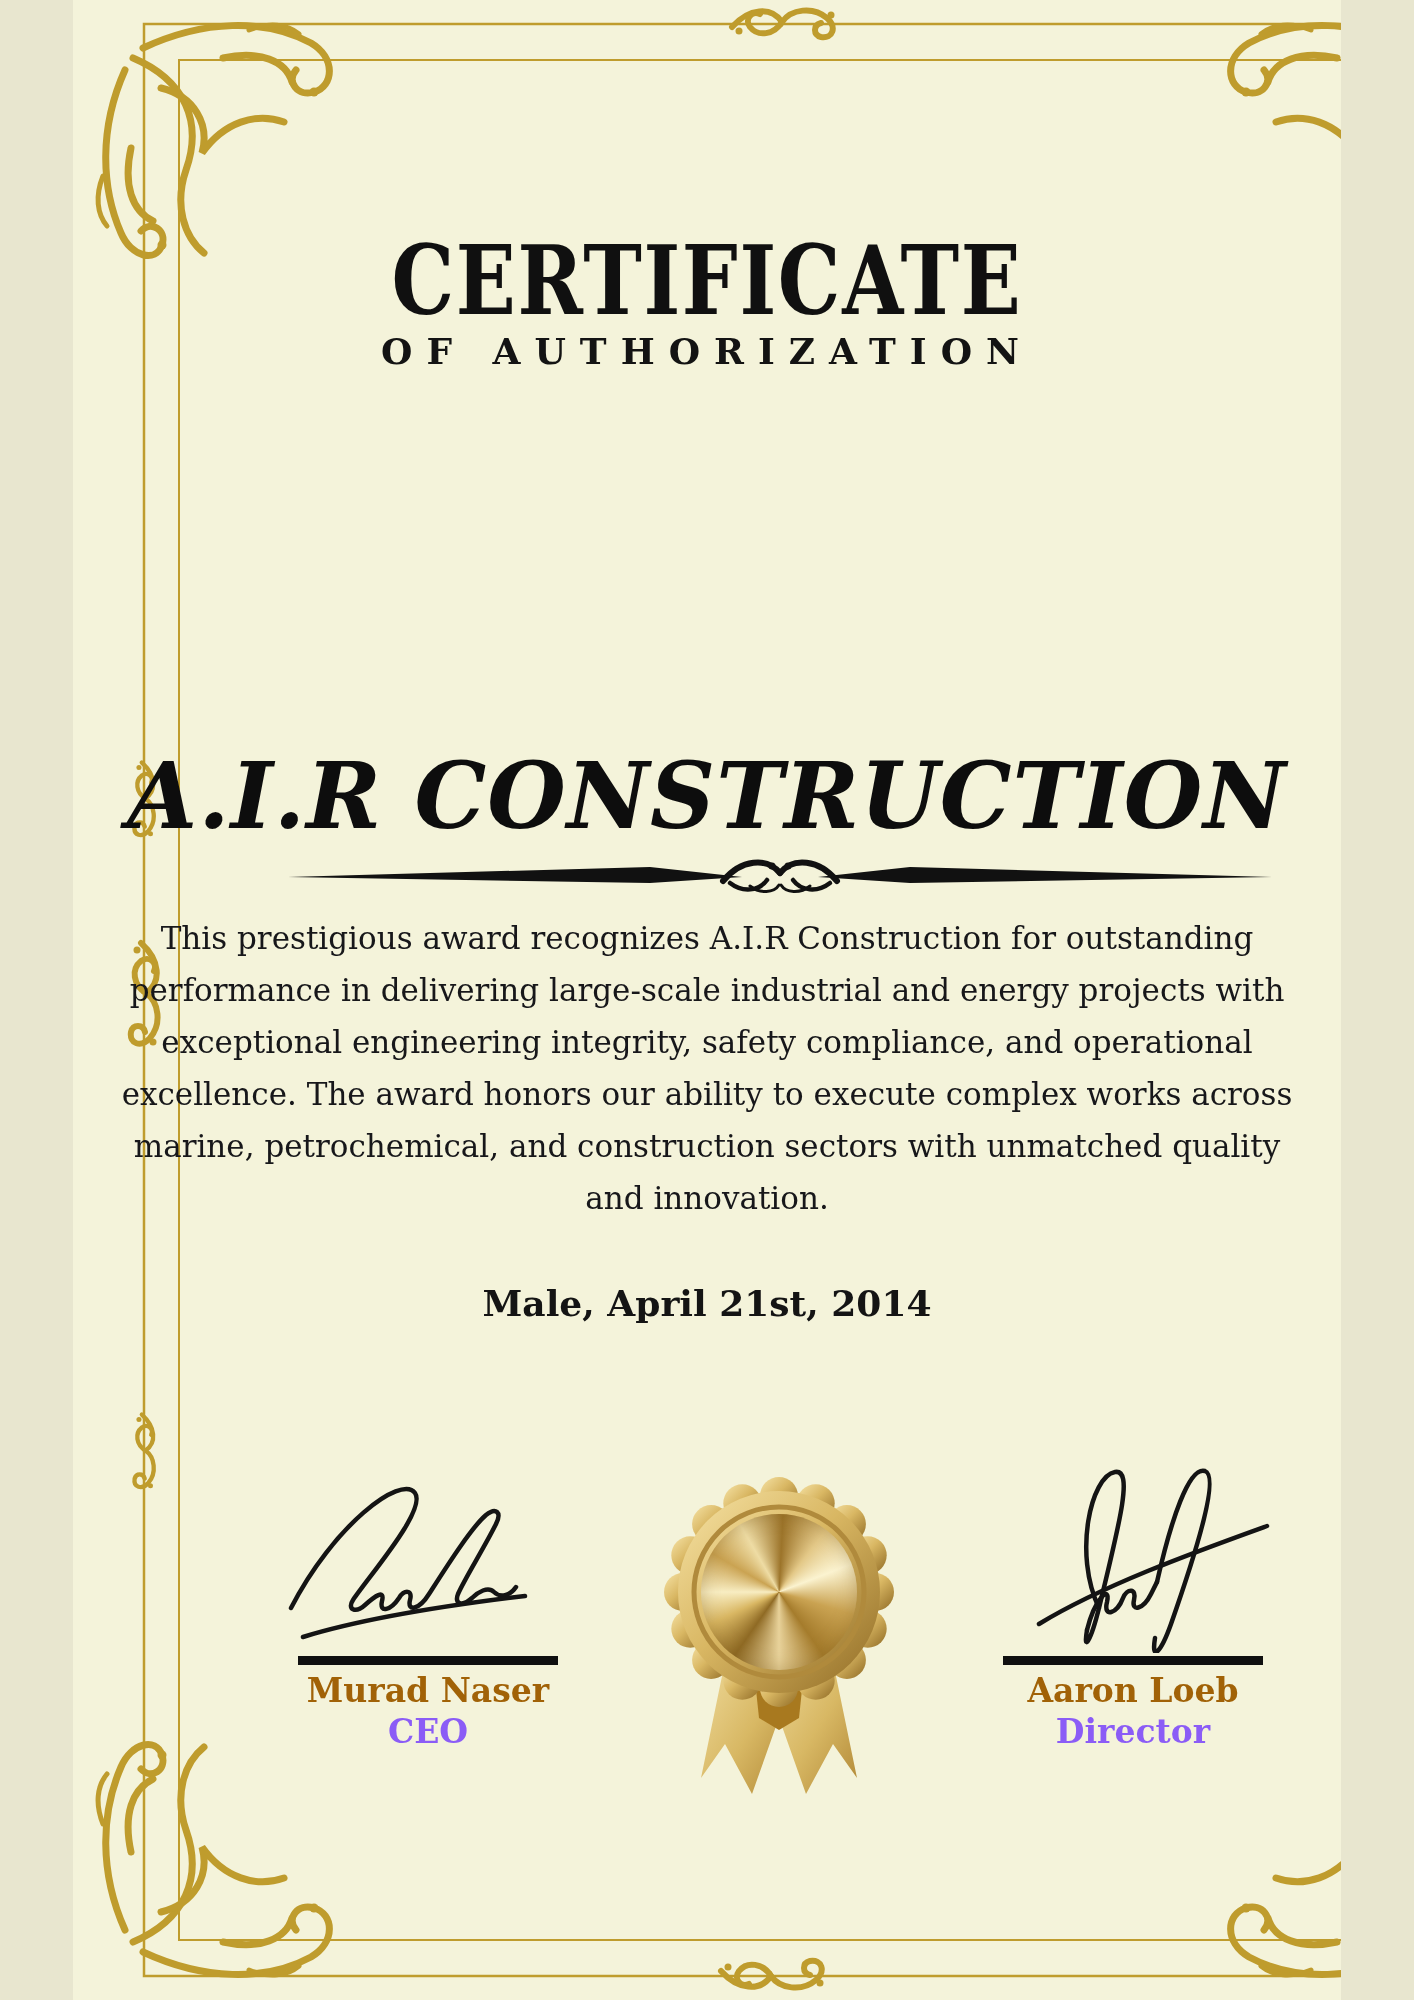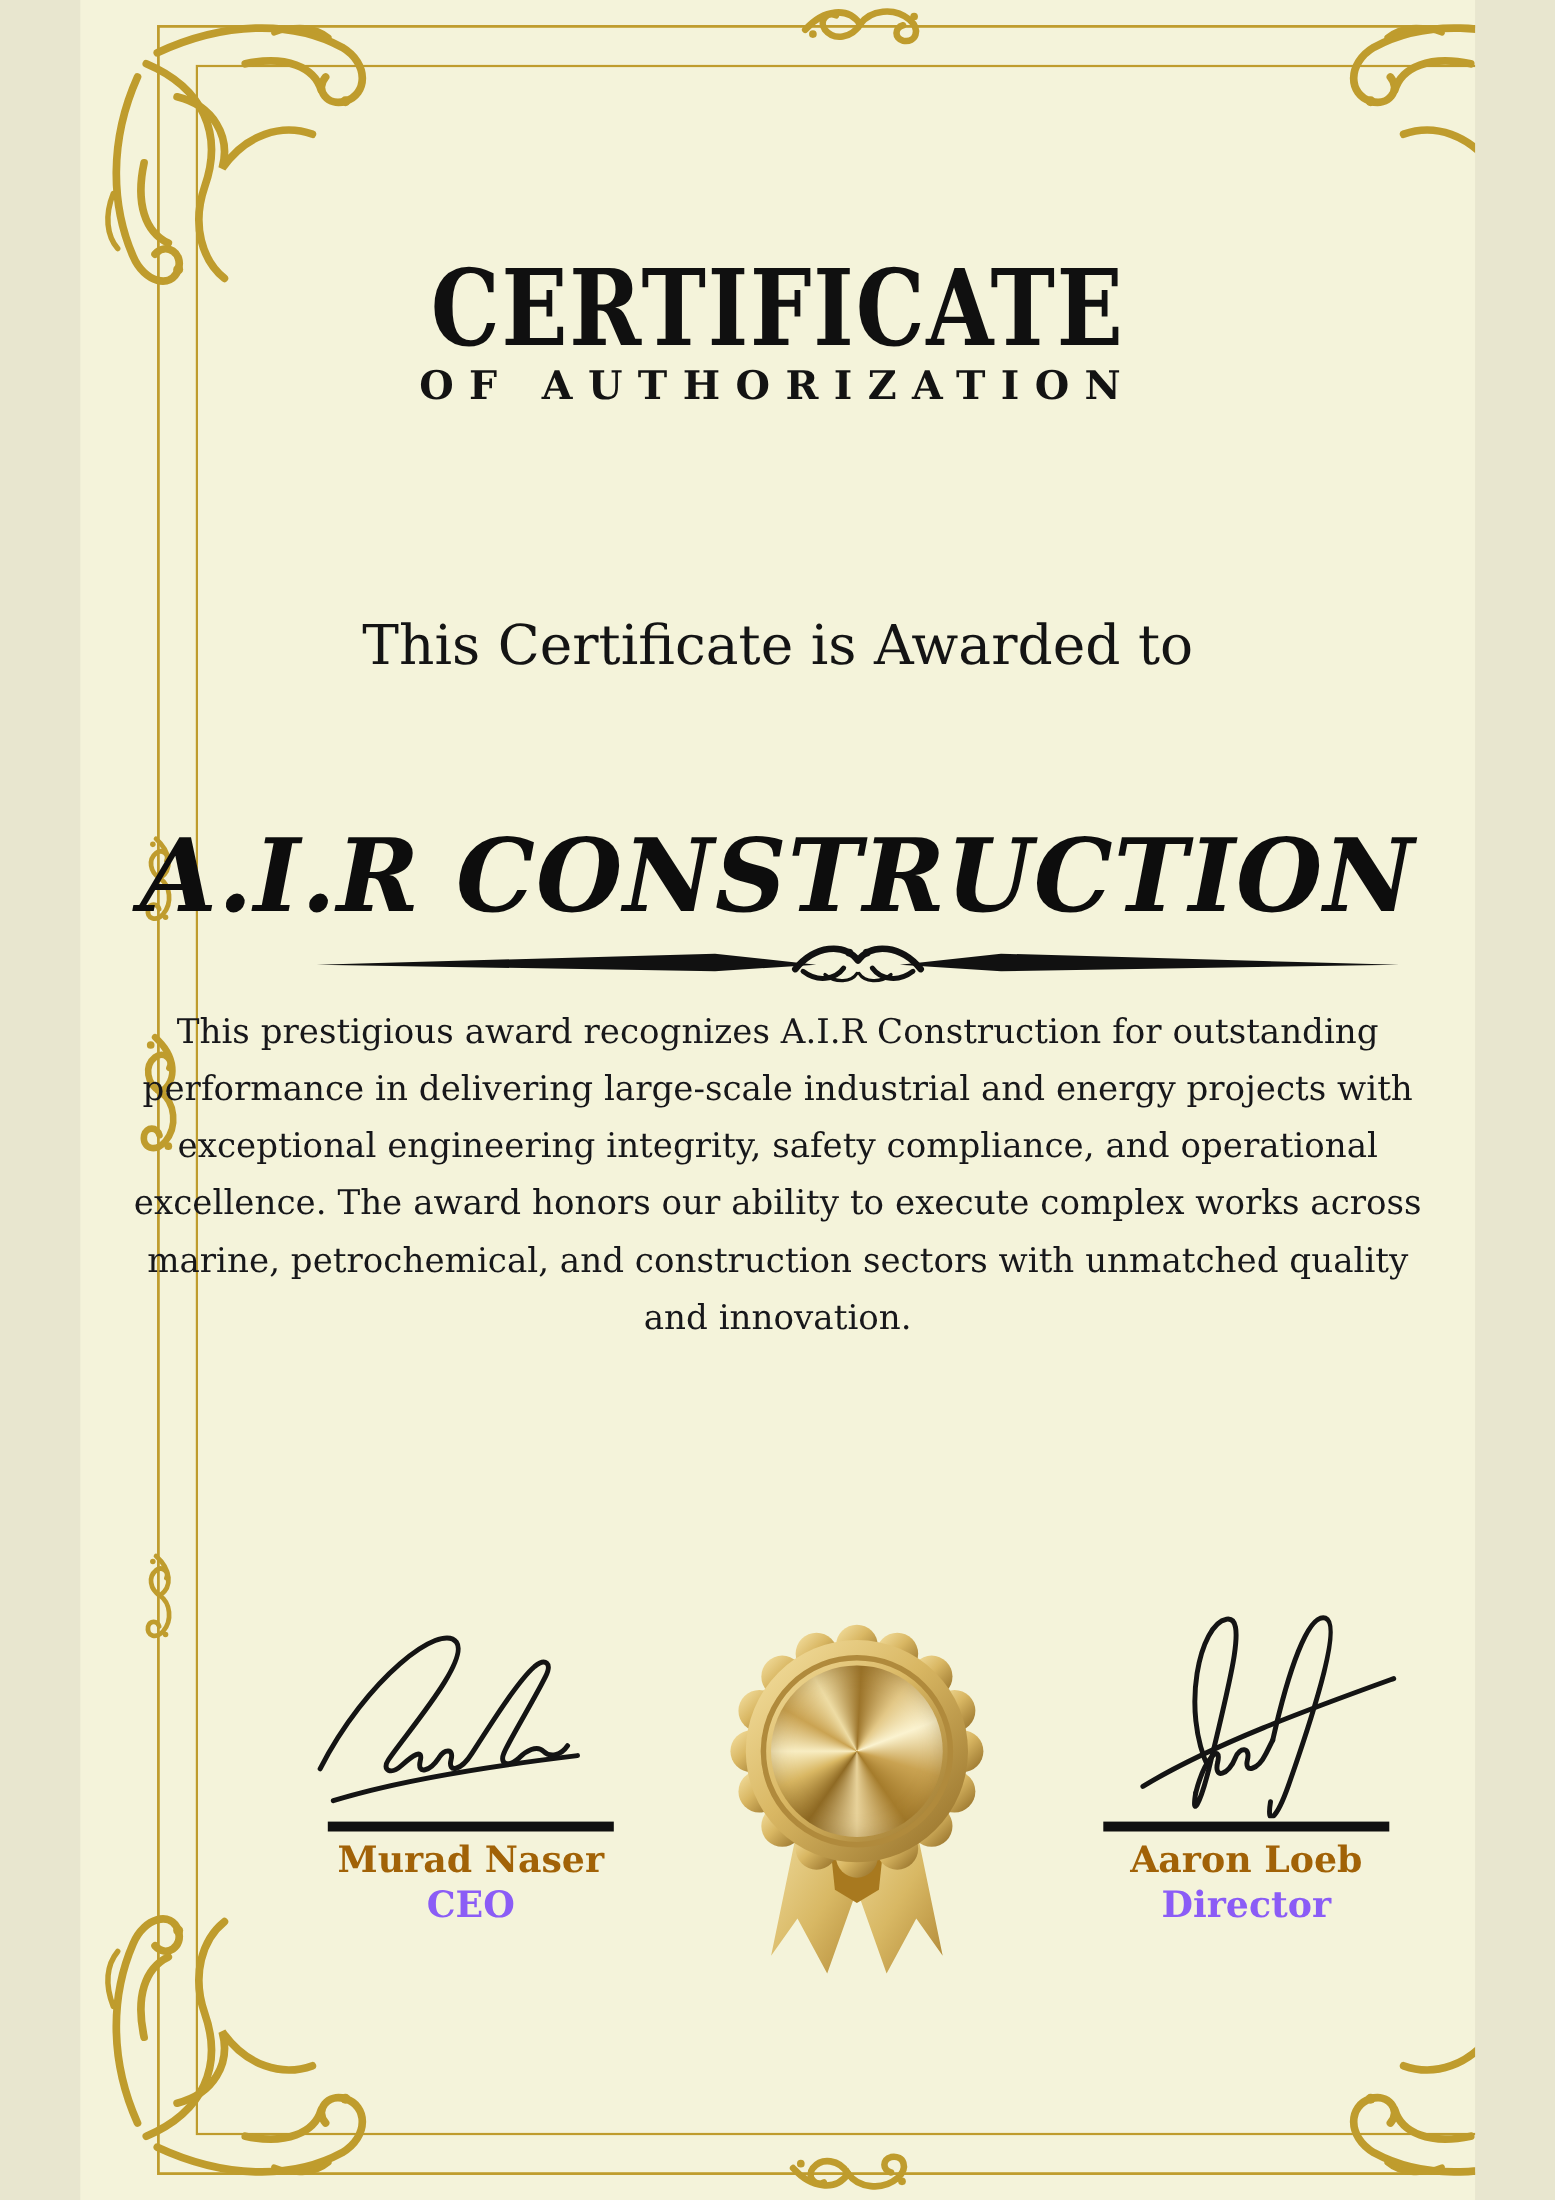--- a/index.html
+++ b/index.html
@@ -91,21 +91,20 @@
     <use href="#scroll" transform="translate(71,800) rotate(90) scale(0.72)"></use>
     <use href="#scroll" transform="translate(71,1452) rotate(90) scale(0.72)"></use>
     <use href="#scroll" transform="translate(1343,995) rotate(-90)"></use>
     <use href="#scroll" transform="translate(1343,800) rotate(-90) scale(0.72)"></use>
     <use href="#scroll" transform="translate(1343,1452) rotate(-90) scale(0.72)"></use>
   </svg>
 
   <div class="abs center-text title">CERTIFICATE</div>
   <div class="abs center-text subtitle">OF AUTHORIZATION</div>
 
-  <div class="abs center-text award-line">This Certificate is Awarded to</div>
 
   <div class="abs center-text recipient">A.I.R CONSTRUCTION</div>
 
   <svg class="abs divider" viewBox="0 0 1000 52" xmlns="http://www.w3.org/2000/svg">
     <polygon points="8,25 370,15 462,25 370,31" fill="#111"></polygon>
     <polygon points="992,25 630,15 538,25 630,31" fill="#111"></polygon>
     <g fill="none" stroke="#111" stroke-linecap="round">
       <path d="M443,29 C461,7 487,5 500,21" stroke-width="6"></path>
       <path d="M500,21 C513,5 539,7 557,29" stroke-width="6"></path>
       <path d="M450,31 C463,41 479,39 487,28" stroke-width="4.5"></path>
@@ -119,20 +118,21 @@
 
   <div class="abs center-text body-text">
     <span>This prestigious award recognizes A.I.R Construction for outstanding</span>
     <span>performance in delivering large-scale industrial and energy projects with</span>
     <span>exceptional engineering integrity, safety compliance, and operational</span>
     <span>excellence. The award honors our ability to execute complex works across</span>
     <span>marine, petrochemical, and construction sectors with unmatched quality</span>
     <span>and innovation.</span>
   </div>
 
+  <div class="abs center-text date-line">Male, April 21st, 2014</div>
 
   <svg class="sig-svg sig-svg-left" viewBox="0 0 300 185" xmlns="http://www.w3.org/2000/svg">
     <g fill="none" stroke="#141414" stroke-width="4.5" stroke-linecap="round" stroke-linejoin="round">
       <path d="M18,140 C60,58 128,6 142,25 C154,42 96,108 80,132 C74,141 82,146 92,137 C102,128 112,121 109,133 C106,146 118,142 126,130 C131,122 140,121 137,132 C134,144 146,142 156,126 C174,98 198,60 213,47 C223,39 229,44 223,56 C211,80 191,112 185,126 C181,136 189,139 199,130 C205,124 215,118 221,124 C227,130 237,128 243,119"></path>
       <path d="M30,169 C95,149 185,136 252,128"></path>
     </g>
   </svg>
   <div class="abs sig-block sig-left">
     <span class="sig-bar"></span>
     <span class="sig-name">Murad Naser</span>

